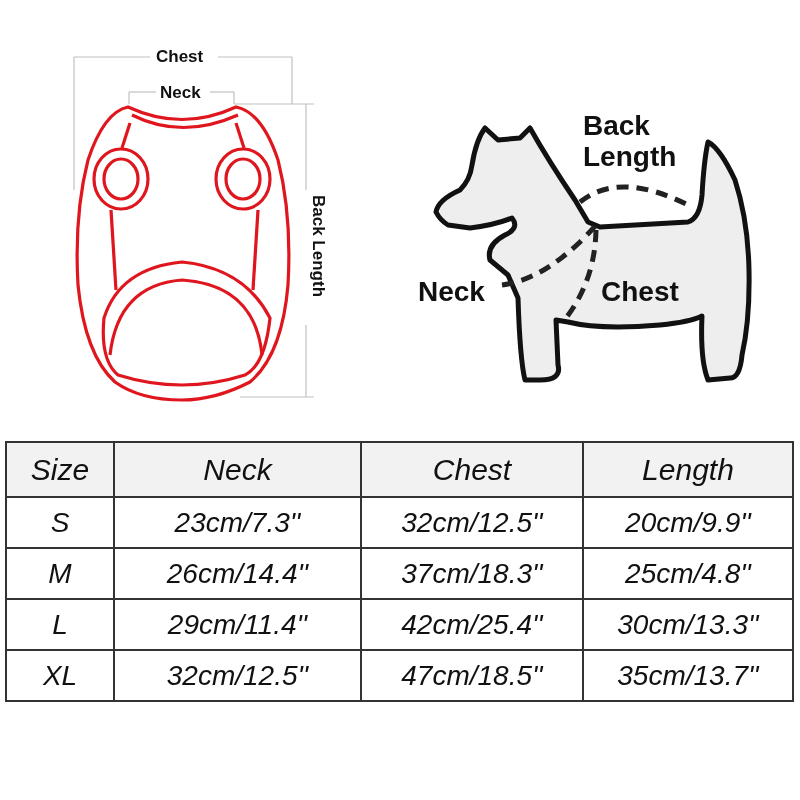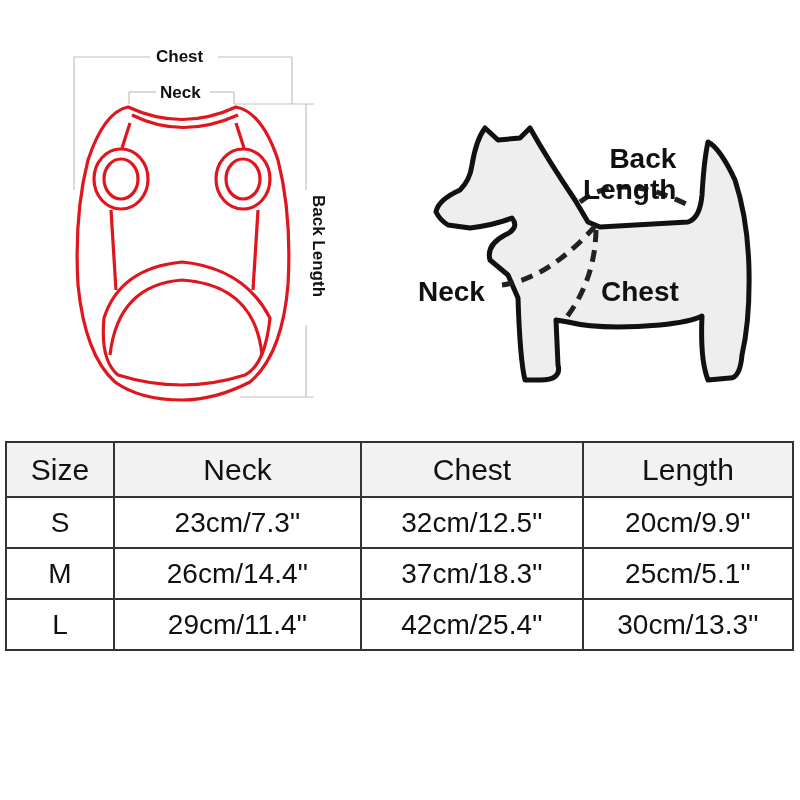--- a/index.html
+++ b/index.html
@@ -3,25 +3,25 @@
 <meta charset="utf-8">
 <style>
   html, body { margin:0; padding:0; background:#ffffff; }
   body { width:800px; height:800px; position:relative; overflow:hidden; font-family:"Liberation Sans", sans-serif; color:#111; }
   .diagram { position:absolute; left:0; top:0; width:800px; height:430px; }
   .diagram svg { position:absolute; left:0; top:0; }
   .lbl { position:absolute; font-family:"Liberation Sans", sans-serif; font-weight:bold; color:#111; white-space:nowrap; }
   .vest-chest { left:156px; top:47px; font-size:17px; }
   .vest-neck { left:160px; top:83px; font-size:17px; }
   .vest-back { left:295px; top:195px; font-size:17px; transform-origin:left top; transform:translate(33px,0) rotate(90deg); }
-  .dog-back { left:583px; top:110px; font-size:28px; line-height:31px; text-align:right;margin-top:33px; }
+  .dog-back { left:583px; top:110px; font-size:28px; line-height:31px; text-align:left; }
   .dog-neck { left:418px; top:276px; font-size:28px; }
   .dog-chest { left:601px; top:276px; font-size:28px; }
   table.size { position:absolute; left:5px; top:441px; width:787px; border-collapse:collapse; table-layout:fixed; }
-  table.size th, table.size td { border:2px solid #333; text-align:center; font-family:"Liberation Sans", sans-serif; font-size:28px; font-weight:normal; color:#111; padding:0; }
+  table.size th, table.size td { border:2px solid #333; text-align:center; font-family:"Liberation Sans", sans-serif; font-size:28px; font-weight:normal; color:#111; padding:0;font-style:italic; }
   table.size th { background:#f2f2f2; height:53px; font-size:30px; }
   table.size td { height:49px; background:#fff; }
 </style>
 </head>
 <body>
 
 <div class="diagram">
   <svg width="800" height="430" viewBox="0 0 800 430">
 
     <g stroke="#c0c0c0" stroke-width="1.2" fill="none">
@@ -93,22 +93,28 @@
     <tr>
       <td>S</td>
       <td>23cm/7.3''</td>
       <td>32cm/12.5''</td>
       <td>20cm/9.9''</td>
     </tr>
     <tr>
       <td>M</td>
       <td>26cm/14.4''</td>
       <td>37cm/18.3''</td>
-      <td>25cm/5.1''</td>
+      <td>25cm/4.8''</td>
     </tr>
     <tr>
       <td>L</td>
       <td>29cm/11.4''</td>
       <td>42cm/25.4''</td>
       <td>30cm/13.3''</td>
     </tr>
+    <tr>
+      <td>XL</td>
+      <td>32cm/12.5''</td>
+      <td>47cm/18.5''</td>
+      <td>35cm/13.7''</td>
+    </tr>
   </tbody>
 </table>
 
 </body></html>

